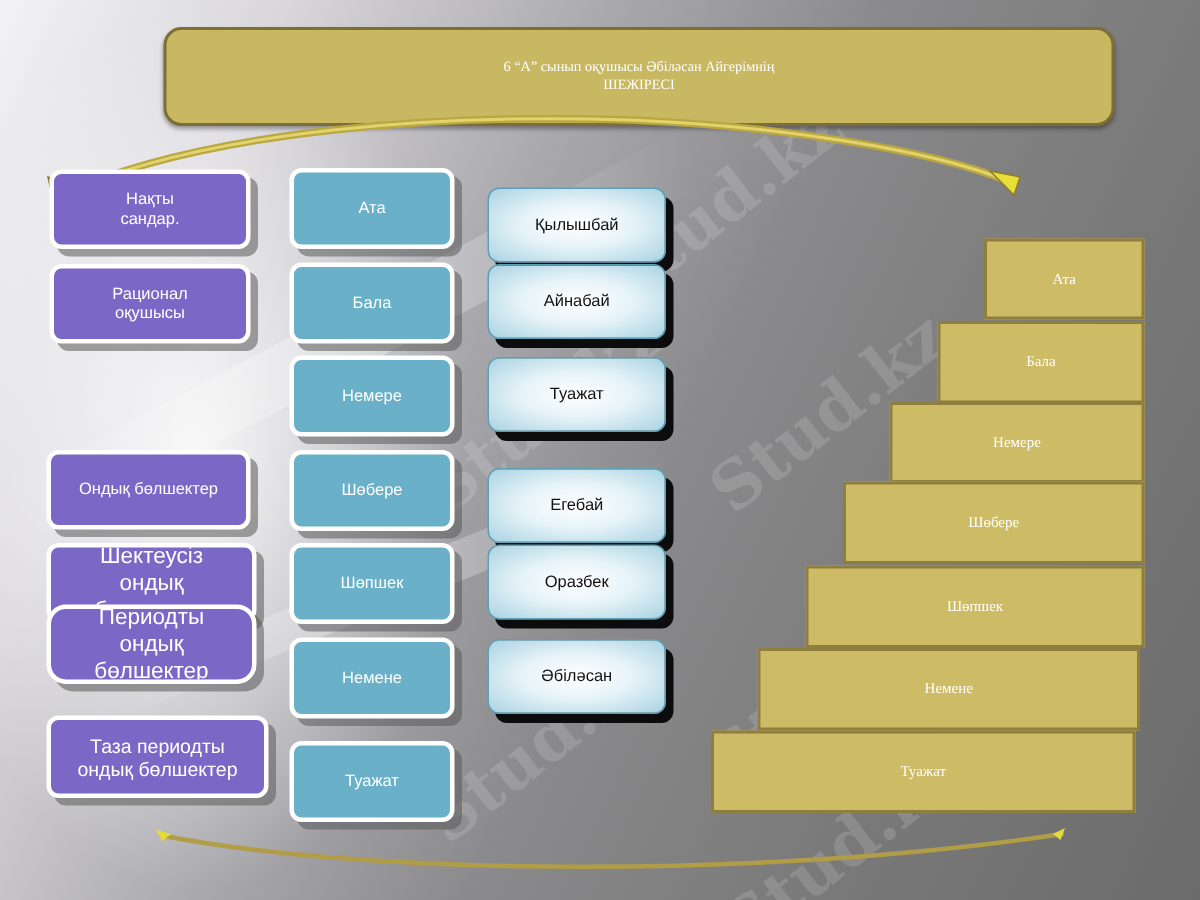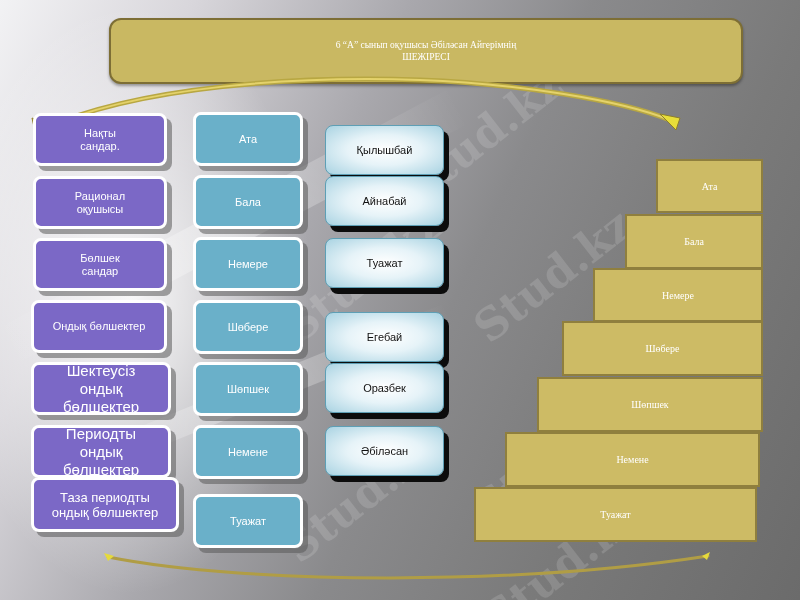--- a/index.html
+++ b/index.html
@@ -114,30 +114,27 @@
     <polygon points="104,553 114,556 108,561" fill="#e5da3c"></polygon>
     <polygon points="710,552 702,556 707,560" fill="#e5da3c"></polygon>
   </svg>
 
   <div class="col-box purple" style="left:33px;top:113px;width:128px;height:47px;">
     <span style="width:70px;">Нақты сандар.</span>
   </div>
   <div class="col-box purple" style="left:33px;top:176px;width:128px;height:47px;">
     <span style="width:70px;">Рационал оқушысы</span>
   </div>
-  <div class="col-box purple" style="left:33px;top:238px;width:128px;height:47px;">
-    <span style="width:70px;">Бөлшек сандар</span>
-  </div>
   <div class="col-box purple" style="left:31px;top:300px;width:130px;height:47px;">
     <span>Ондық бөлшектер</span>
   </div>
   <div class="col-box purple big" style="left:31px;top:362px;width:134px;height:47px;">
     <span style="width:110px;">Шектеусіз ондық бөлшектер</span>
   </div>
-  <div class="col-box purple big" style="left:31px;top:425px;width:134px;height:47px;">
+  <div class="col-box purple big" style="left:31px;top:403px;width:134px;height:47px;border-radius:13px;">
     <span style="width:110px;">Периодты ондық бөлшектер</span>
   </div>
   <div class="col-box purple" style="left:31px;top:477px;width:142px;height:49px;font-size:13px;line-height:15px;">
     <span style="width:130px;">Таза периодты ондық бөлшектер</span>
   </div>
 
   <div class="col-box teal" style="left:193px;top:112px;width:104px;height:48px;">
     <span>Ата</span>
   </div>
   <div class="col-box teal" style="left:193px;top:175px;width:104px;height:48px;">

